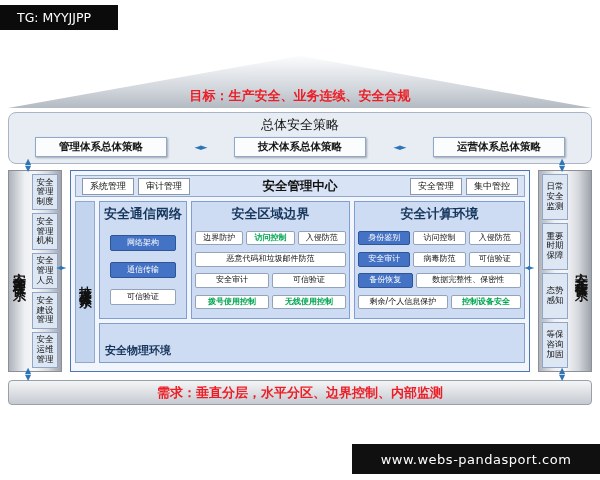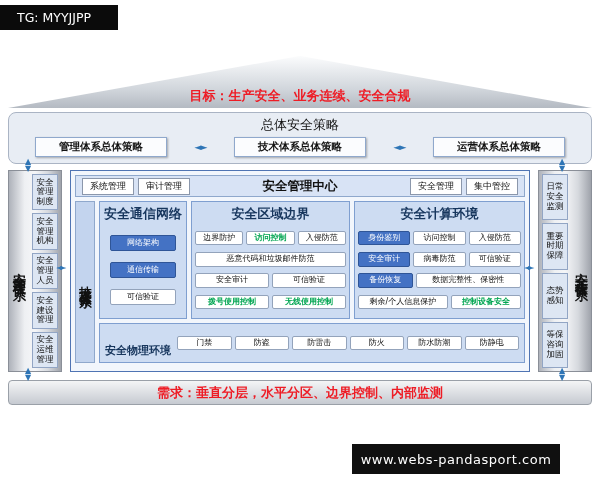--- a/index.html
+++ b/index.html
@@ -3,21 +3,21 @@
 <meta charset="utf-8">
 <style>
   html,body { margin:0; padding:0; background:#fff; }
   #stage {
     position:relative; width:600px; height:480px; background:#ffffff; overflow:hidden;
     font-family:"DejaVu Sans","Liberation Sans",sans-serif; color:#111;
   }
   
   .tg-bar { position:absolute; left:0; top:5px; width:118px; height:25px; background:#0b0b0b;
     color:#fff; font-size:12.5px; display:flex; align-items:center; padding-left:17px; box-sizing:border-box; }
-  .site-bar { position:absolute; left:352px; top:444px; width:208px; height:30px; background:#101010;
+  .site-bar { position:absolute; left:352px; top:444px; width:248px; height:30px; background:#101010;
     color:#fff; font-size:13px; display:flex; align-items:center; justify-content:center; letter-spacing:.5px; }
   
   .roof { position:absolute; left:8px; top:56px; width:584px; height:52px; }
   .roof-tri { position:absolute; inset:0; clip-path:polygon(50% 0,100% 100%,0 100%);
     background:linear-gradient(180deg,#fbfcfd 0%,#d0d5db 65%,#b4bac2 100%); filter:drop-shadow(0 1px 1px #8a8f98); }
   .roof-text { position:absolute; left:0; right:0; bottom:3px; text-align:center; color:#ee1c25; font-weight:bold; font-size:13px; }
   
   .strategy-bar { position:absolute; left:8px; top:112px; width:584px; height:52px; background:#e8edf4;
     border:1px solid #aab4c4; border-radius:8px; box-sizing:border-box; }
   .strategy-title { text-align:center; font-weight:normal; font-size:13px; margin-top:3px; }
@@ -210,29 +210,20 @@
                   <div class="cell green">控制设备安全</div>
                 </div>
             </div>
           </div>
 
         </div>
 
         <div class="phys">
           <div class="phys-title">安全物理环境</div>
           <div class="phys-rows">
-            <div class="row">
-
-            <div class="cell">门禁</div>
-                <div class="cell">防盗</div>
-                <div class="cell">防雷击</div>
-                <div class="cell">防火</div>
-                <div class="cell">防水防潮</div>
-                <div class="cell">防静电</div>
-              </div>
           </div>
         </div>
       </div>
     </div>
   </div>
 
   <div class="varrow va-tl">
       <div>▲</div>
       <div>▼</div>
     </div>

